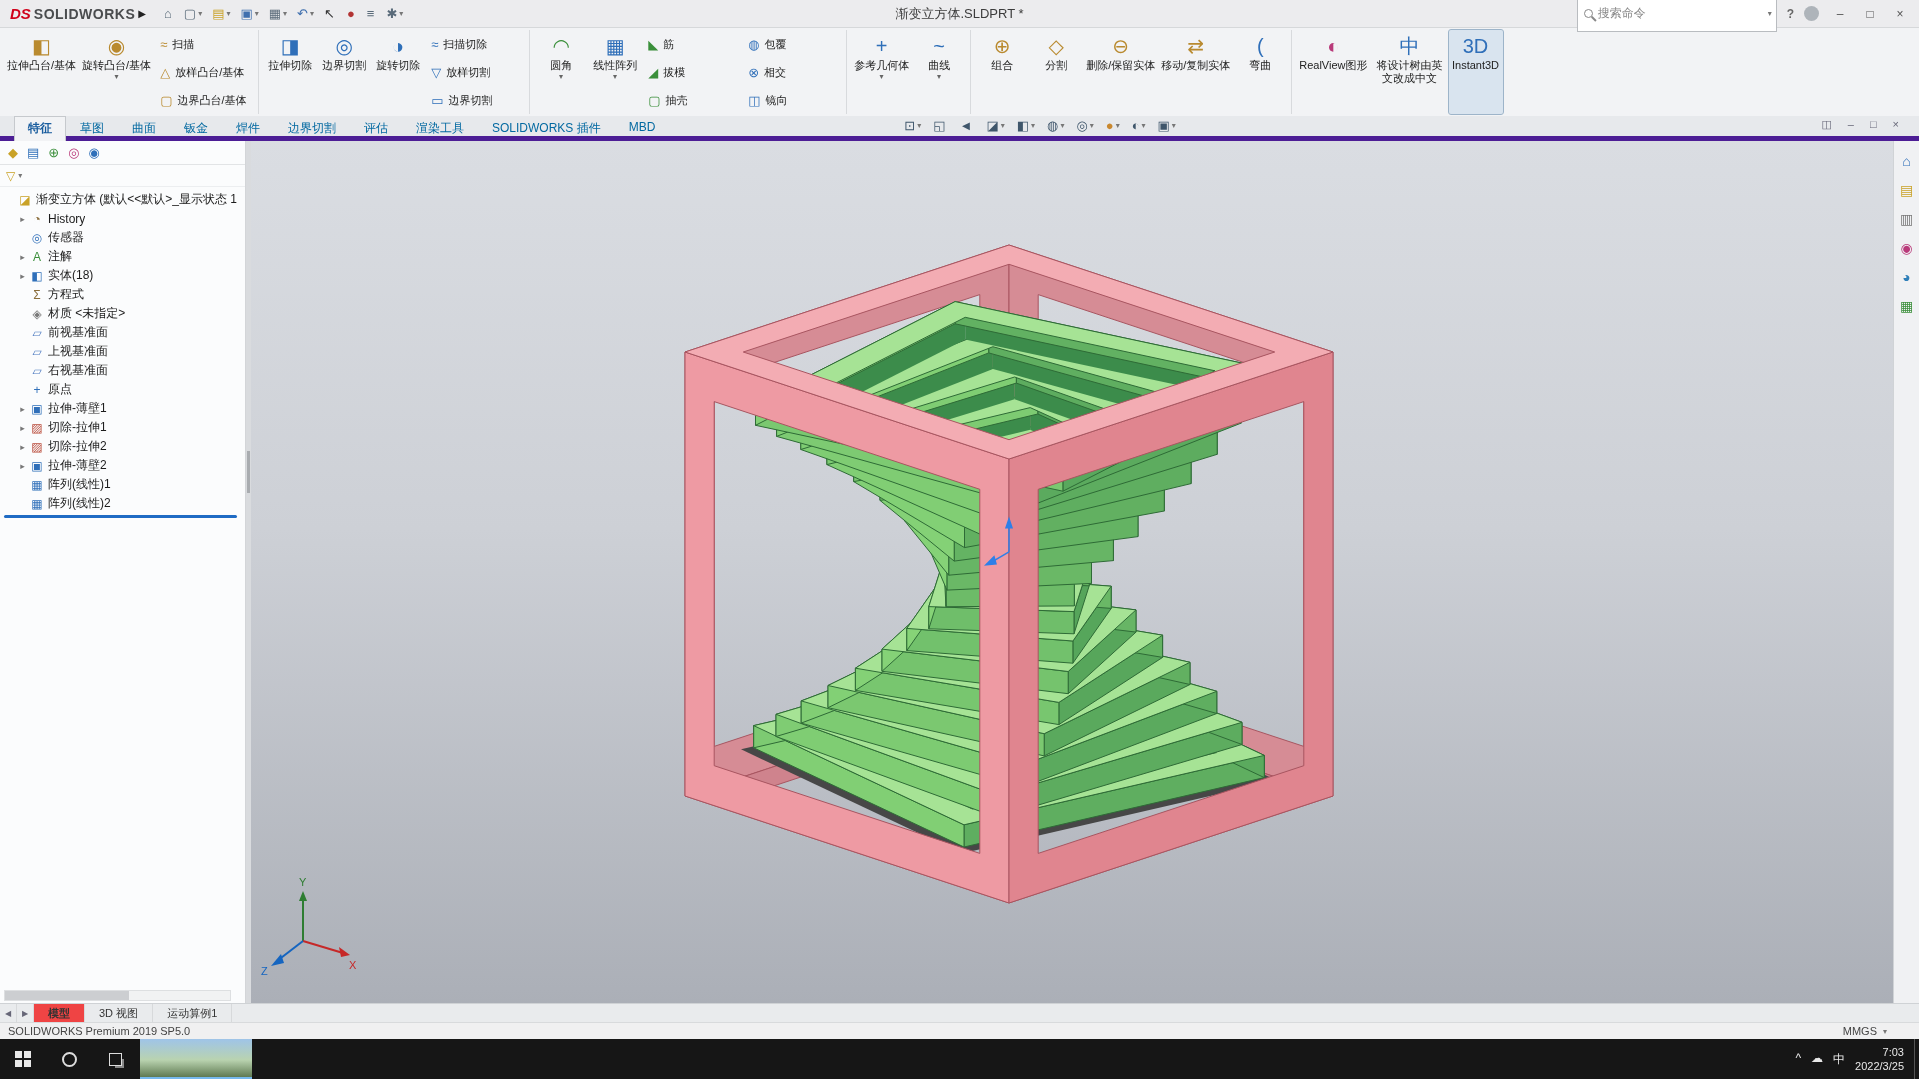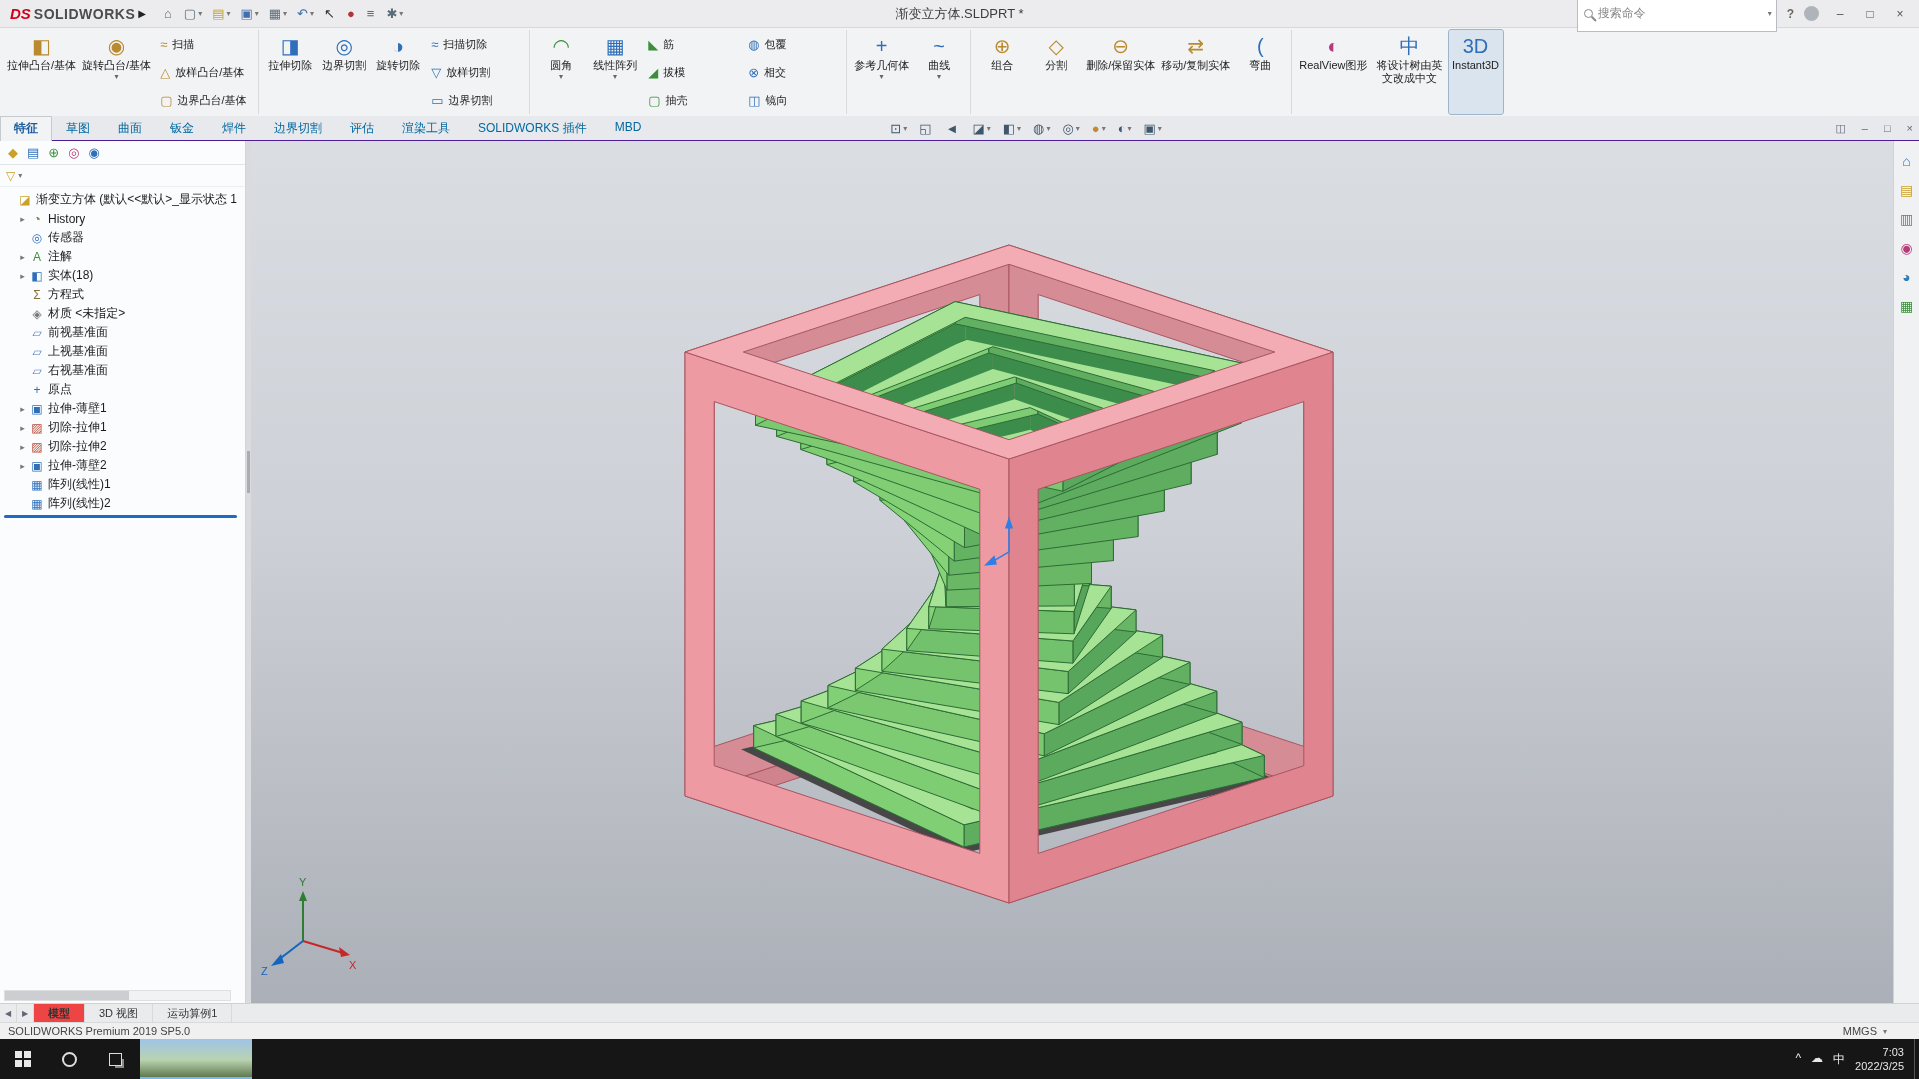--- a/index.html
+++ b/index.html
@@ -33,21 +33,21 @@
   .ri.b .rg { font-size:20px; line-height:26px; height:26px; }
   .ri.b .rl { font-size:11px; line-height:1.2; max-height:40px; overflow:hidden; color:#222; }
   .ri.b .ra { font-size:8px; color:#666; height:10px; }
   .ri.s { height:28px; min-width:100px; align-items:center; padding:0 6px; border-radius:2px; }
   .ri.s .rg { font-size:13px; margin-right:5px; }
   .ri.s .rl { font-size:11px; color:#222; white-space:nowrap; }
   .ri.d { height:84px; width:1px; background:#d8dadd; margin:0 4px; }
   .ri.active { background:#d9e4ef; outline:1px solid #9db4c9; }
 
   
-  .tabrow { height:25px; background:#e7e9ec; border-bottom:1px solid #4c1d95; display:flex; align-items:center; padding:0 0; }
+  .tabrow { height:25px; background:#e7e9ec; border-bottom:5px solid #4c1d95; display:flex; align-items:flex-start; padding:0 14px; }
   .rtab { padding:3px 13px 4px; font-size:12px; color:#0369a1; border:1px solid transparent; border-bottom:none; cursor:default; white-space:nowrap; }
   .rtab.active { background:#f2f3f5; border-color:#c6c9cd; font-weight:bold; color:#1a5d9e; }
   .headsup { display:flex; align-items:center; margin-left:230px; gap:2px; }
   .hu { display:flex; align-items:center; padding:2px 5px; color:#3f566b; font-size:13px; border-radius:2px; }
   .hu .qd { font-size:8px; }
   .docctrl { margin-left:auto; display:flex; gap:4px; }
   .dc { color:#667; font-size:11px; padding:2px 6px; }
 
   
   .main { display:flex; height:862px; }

